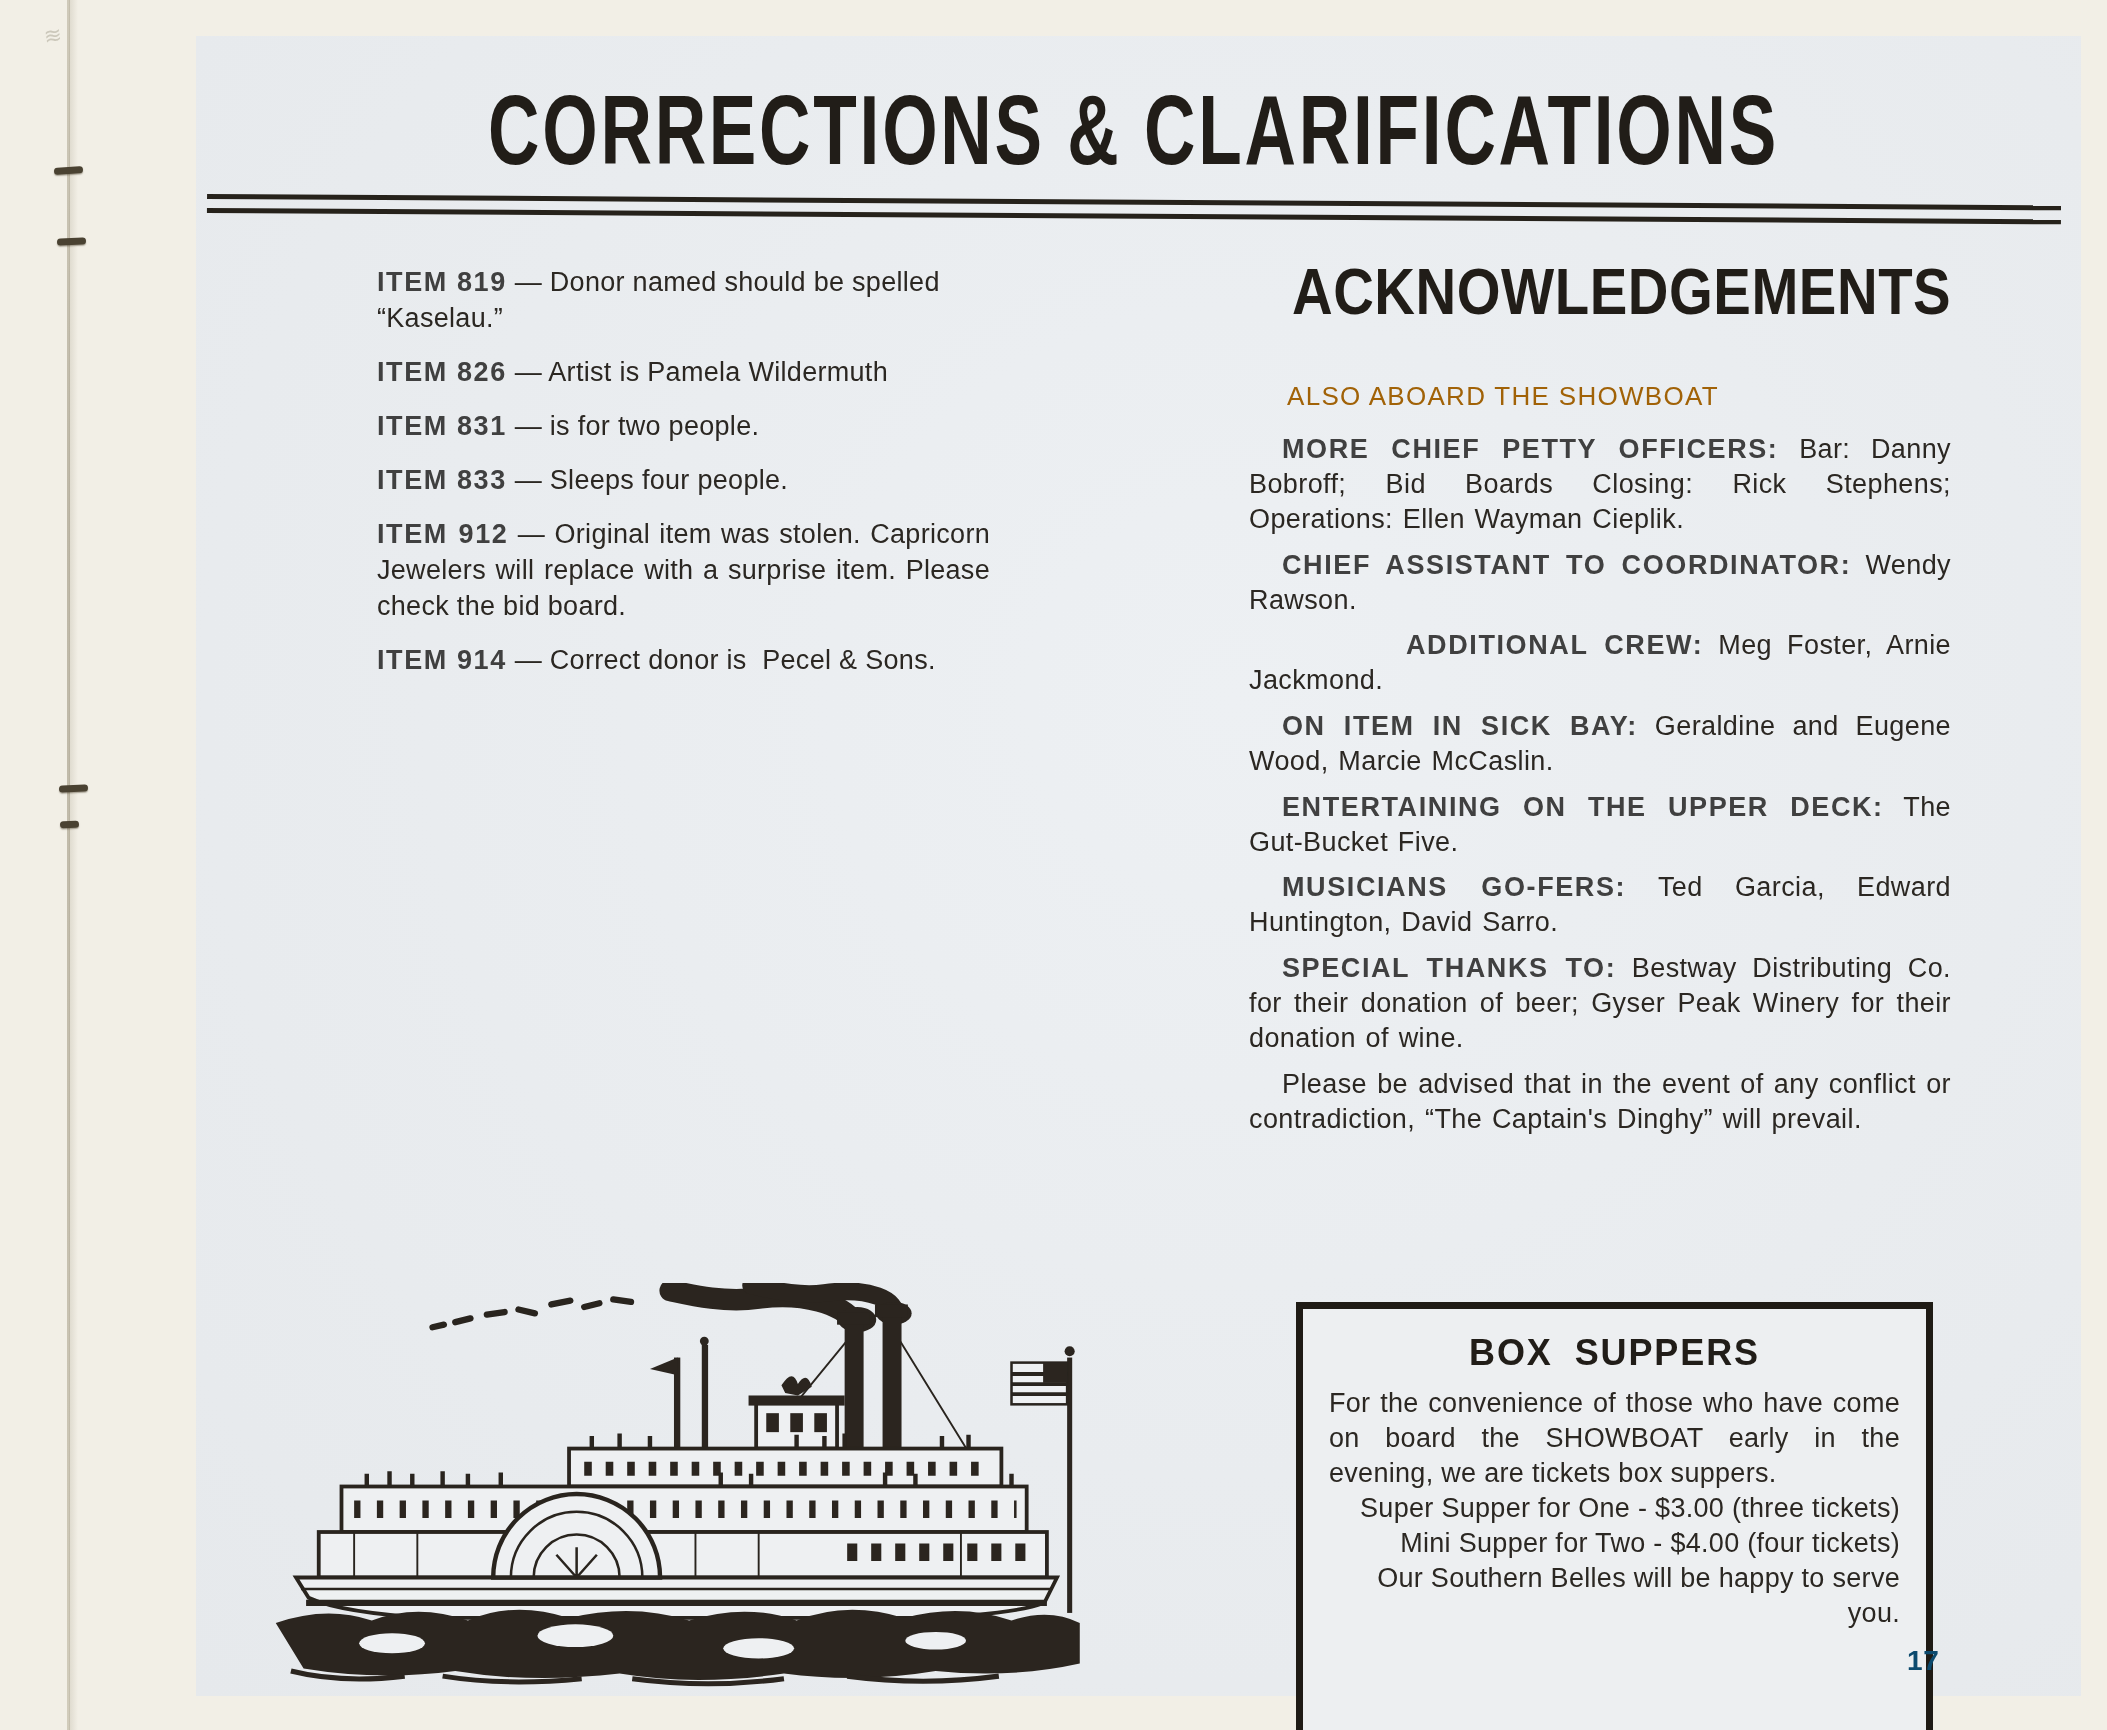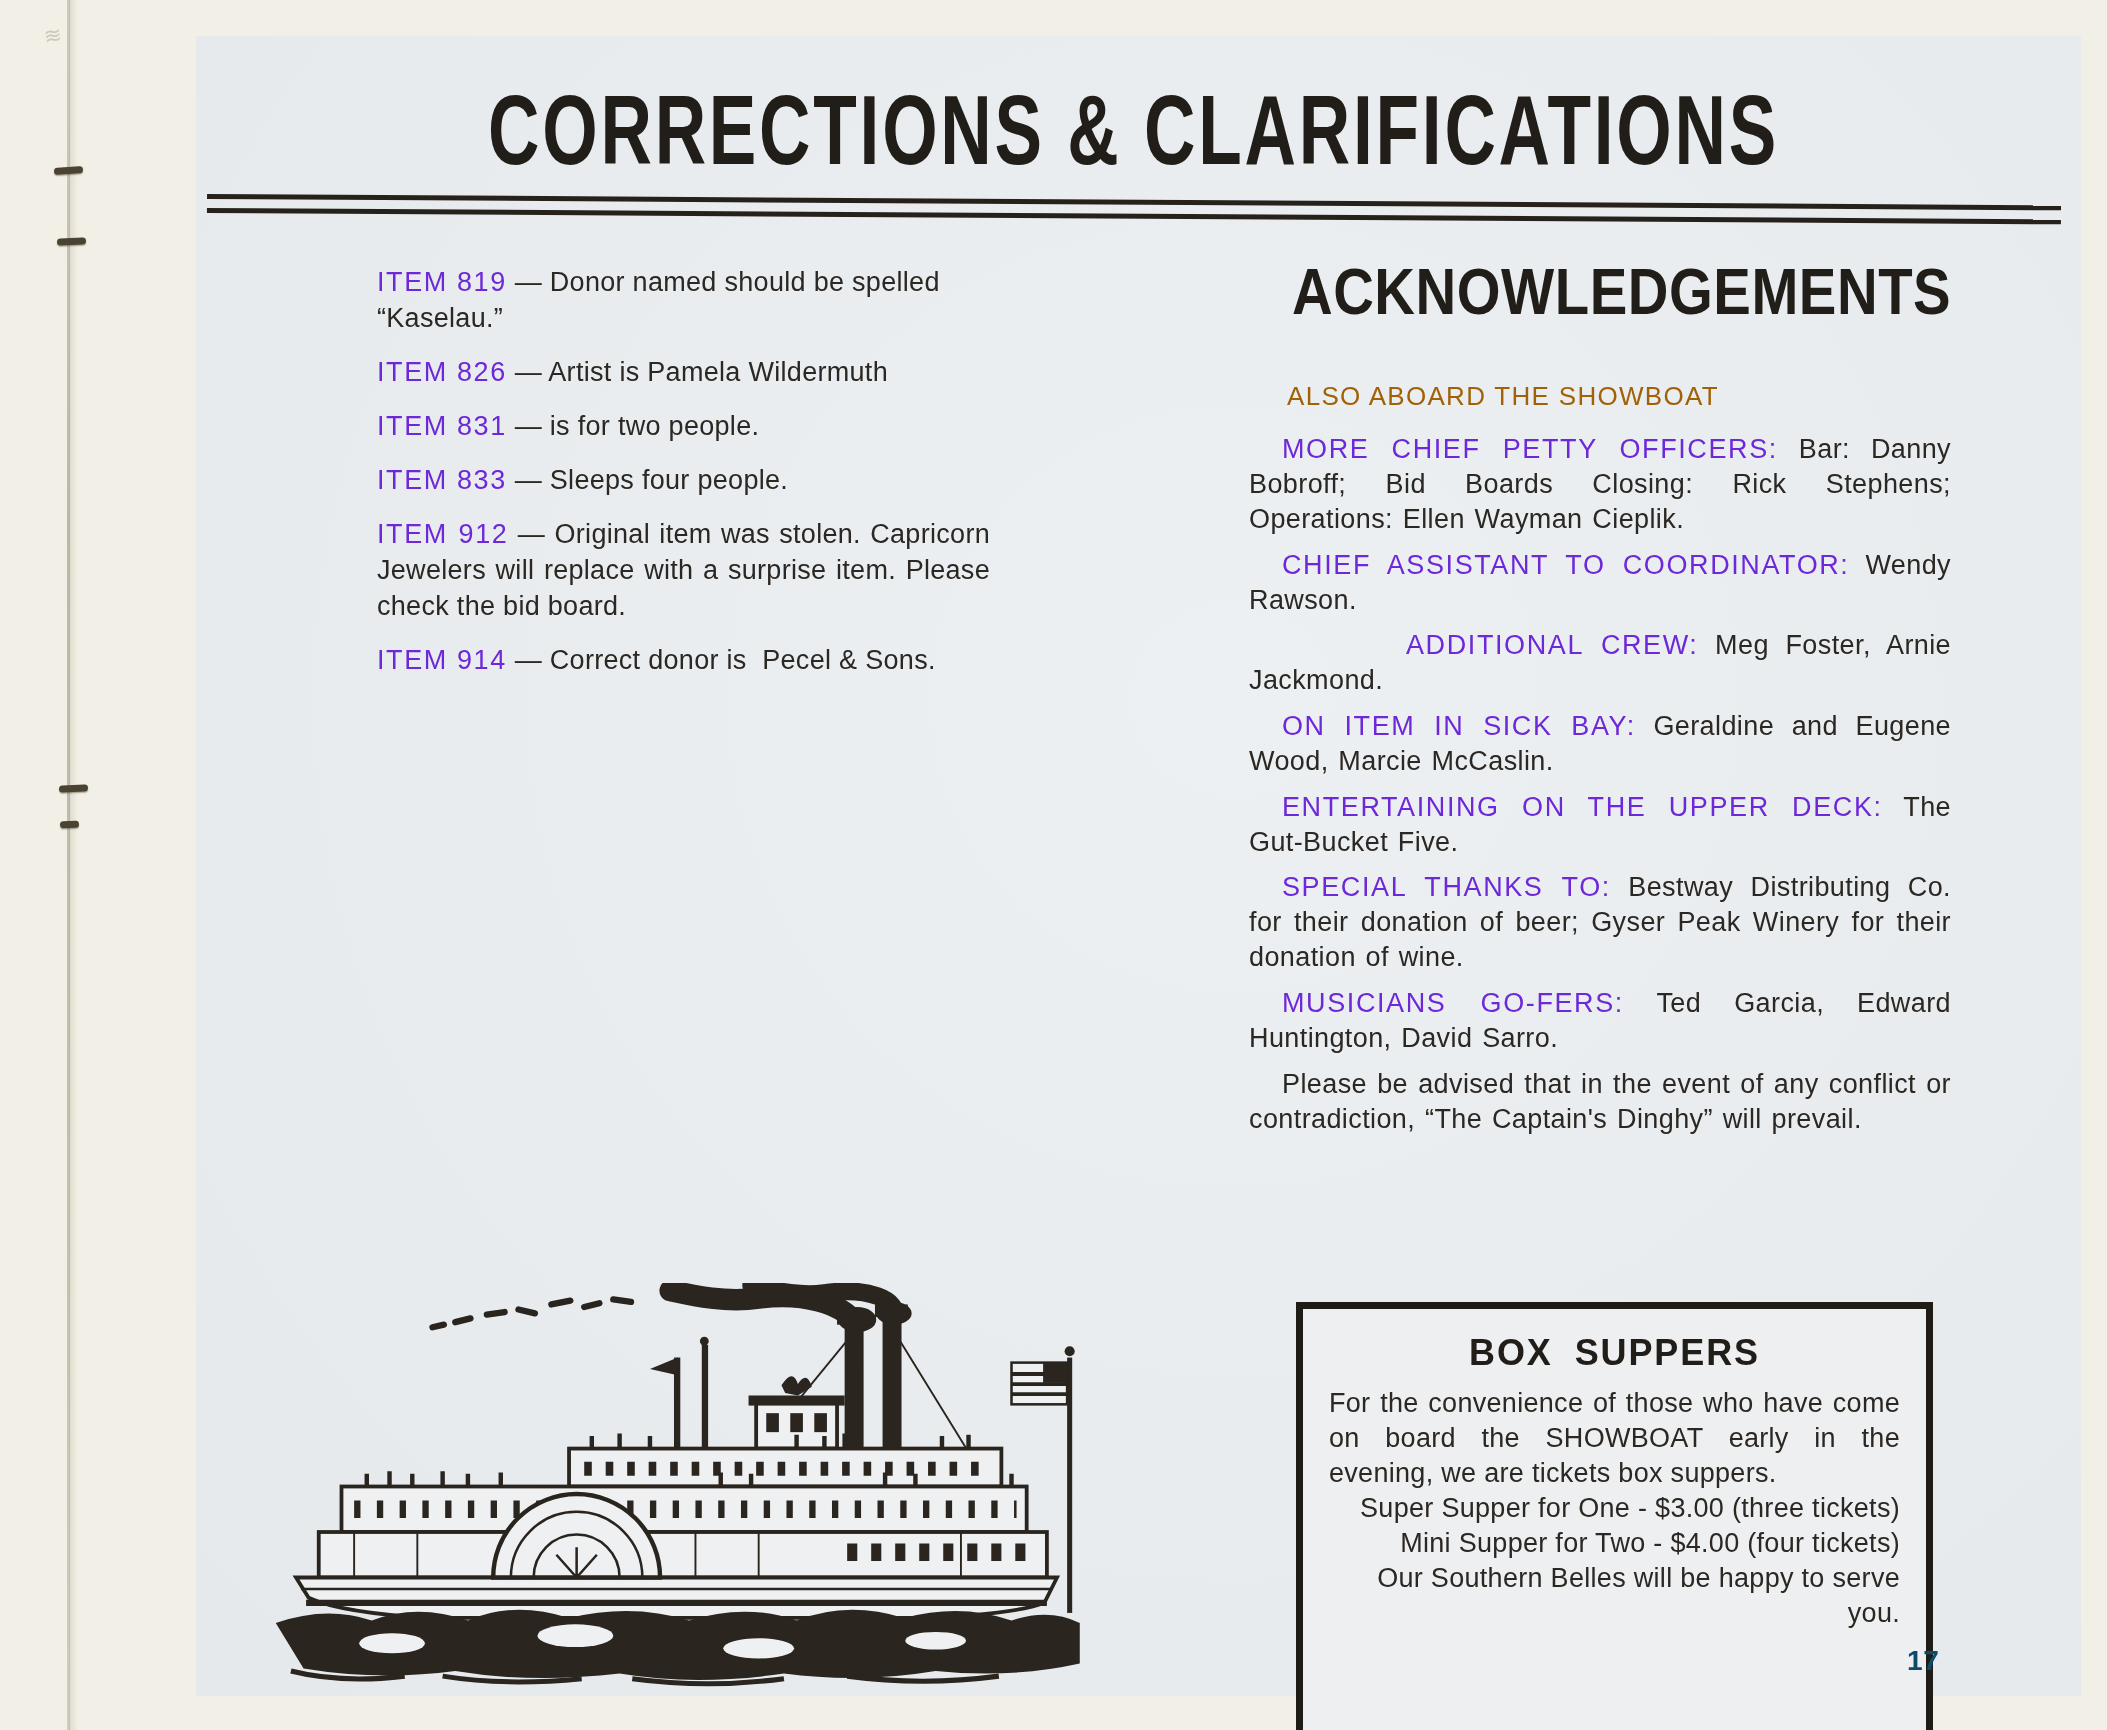--- a/index.html
+++ b/index.html
@@ -37,21 +37,21 @@
   .rule{
     position:absolute;left:207px;top:194px;width:1854px;height:8.8px;
     border-top:5.7px solid #26221b;border-bottom:5px solid #26221b;
     transform:rotate(.35deg);transform-origin:left center;
   }
 
   
   .corrections{position:absolute;left:377px;top:264px;width:613px;color:#2b2722;}
   .corrections p{margin:0 0 18px 0;font-size:27px;line-height:36px;letter-spacing:0.3px;}
   .corrections p.just{text-align:justify;}
-  .lbl{font-weight:normal;letter-spacing:1.6px;color:#6d28d9;}
+  .lbl{font-weight:bold;letter-spacing:1.6px;color:#404040;}
 
   
   .ack-head{position:absolute;left:1247px;top:260px;width:704px;text-align:center;}
   .ack-head h2{margin:0;display:inline-block;font-weight:bold;font-size:64px;line-height:1;
                color:#211d18;letter-spacing:0.6px;transform:scaleX(.88);transform-origin:center;white-space:nowrap;}
   .ack-sub{position:absolute;left:1287px;top:381px;font-size:26px;letter-spacing:1.3px;color:#a16207;}
   .ack-body{position:absolute;left:1249px;top:432px;width:702px;color:#2b2722;}
   .ack-body p{margin:0 0 10.7px 0;font-size:27px;line-height:35px;letter-spacing:0.4px;word-spacing:1.9px;
               text-align:justify;text-indent:33px;}
   .ack-body p.deep{text-indent:157px;}
@@ -141,26 +141,26 @@
     </p>
     <p>
       <span class="lbl">ON ITEM IN SICK BAY:</span>
       <span>Geraldine and Eugene Wood, Marcie McCaslin.</span>
     </p>
     <p>
       <span class="lbl">ENTERTAINING ON THE UPPER DECK:</span>
       <span>The Gut-Bucket Five.</span>
     </p>
     <p>
+      <span class="lbl">MUSICIANS GO-FERS:</span>
+      <span>Ted Garcia, Edward Huntington, David Sarro.</span>
+    </p>
+    <p>
       <span class="lbl">SPECIAL THANKS TO:</span>
       <span>Bestway Distributing Co. for their donation of beer; Gyser Peak Winery for their donation of wine.</span>
-    </p>
-    <p>
-      <span class="lbl">MUSICIANS GO-FERS:</span>
-      <span>Ted Garcia, Edward Huntington, David Sarro.</span>
     </p>
     <p class="note">Please be advised that in the event of any conflict or contradiction, “The Captain's Dinghy” will prevail.</p>
   </section>
 
   <svg class="boat" viewBox="0 0 670 320">
     <g stroke="#29241e" fill="none" stroke-linecap="round">
 
       <path d="M160 30 l12 -3 M185 24 l14 -2 M210 20 l13 3 M236 16 l15 -3 M262 18 l12 -3 M285 12 l14 2 M142 34 l9 -2" stroke-width="5"></path>
 
       <path d="M476 30 C466 16 436 6 400 11 C372 15 344 8 330 5" stroke="#2b251f" stroke-width="17"></path>

